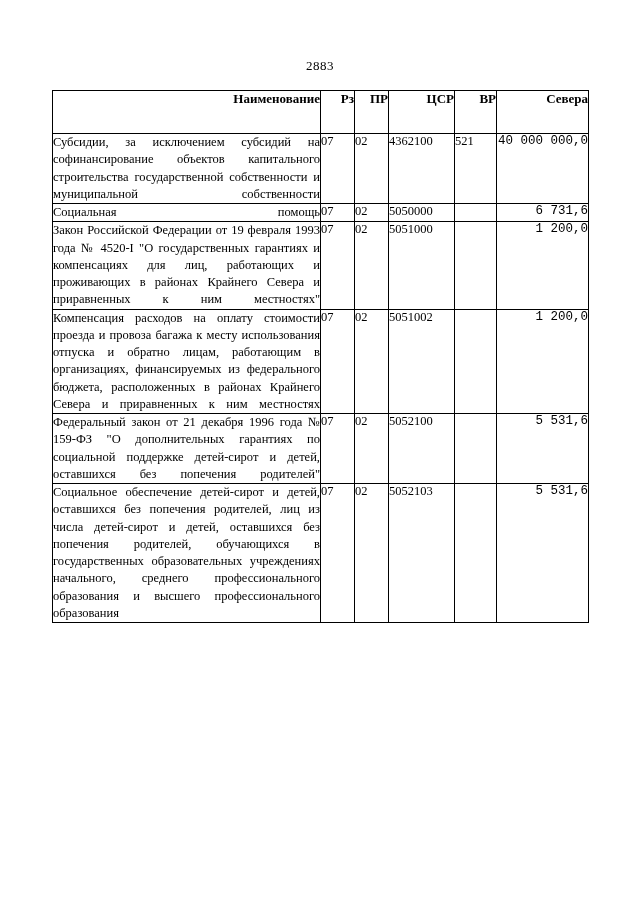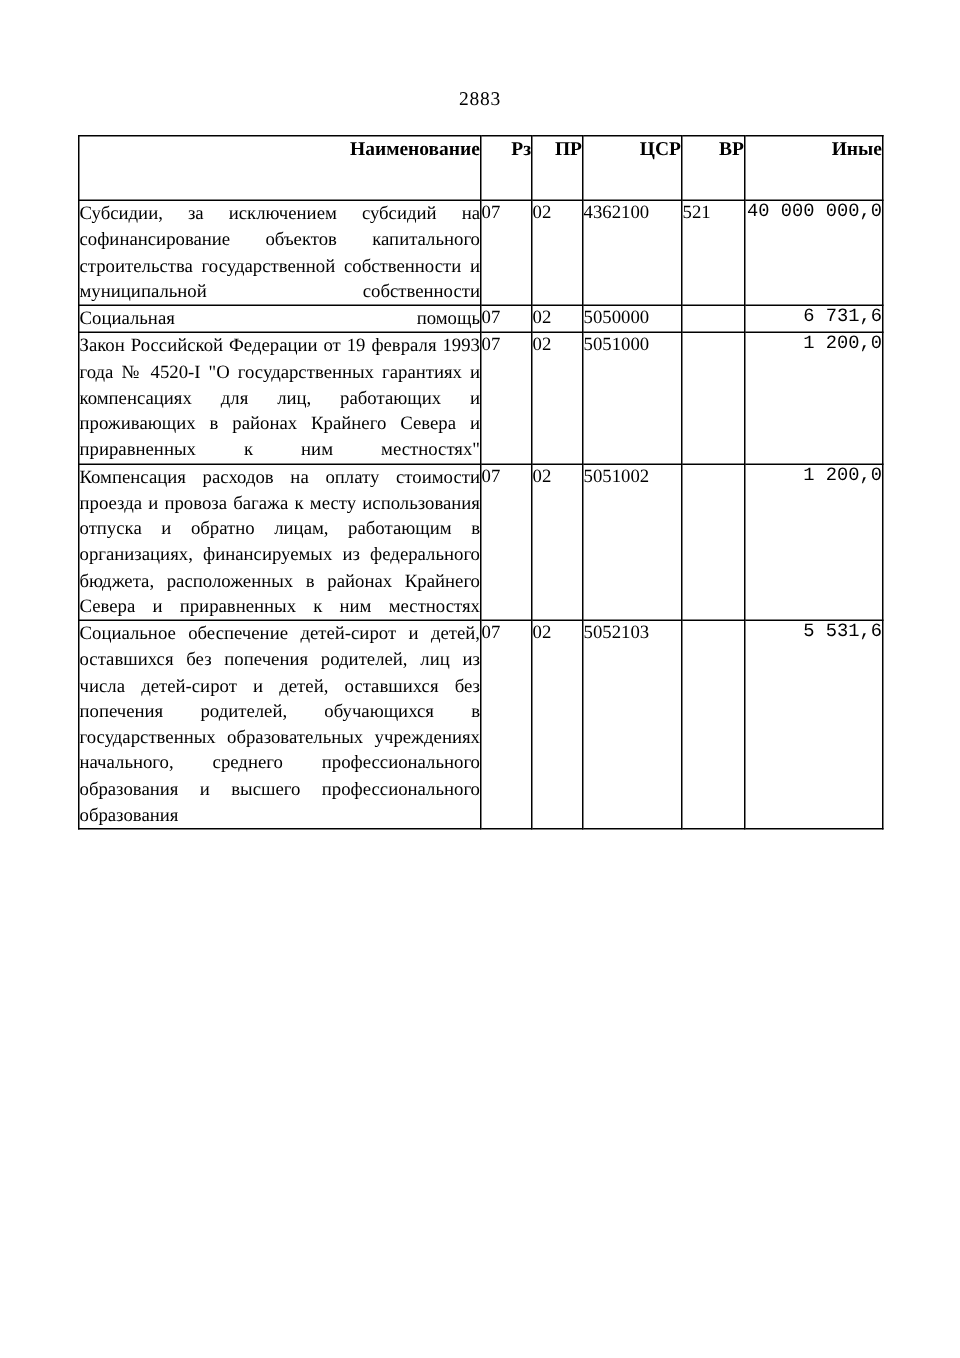--- a/index.html
+++ b/index.html
@@ -106,21 +106,21 @@
         <col class="c-vr">
         <col class="c-sum">
       </colgroup>
       <thead>
         <tr>
           <th>Наименование</th>
           <th>Рз</th>
           <th>ПР</th>
           <th>ЦСР</th>
           <th>ВР</th>
-          <th>Иные</th>
+          <th>Севера</th>
         </tr>
       </thead>
       <tbody>
 
         <tr>
           <td class="name">Субсидии, за исключением субсидий на софинансирование объектов капитального строительства государственной собственности и муниципальной собственности</td>
           <td class="code">07</td>
           <td class="code">02</td>
           <td class="code">4362100</td>
           <td class="code">521</td>
@@ -148,20 +148,28 @@
         <tr>
           <td class="name">Компенсация расходов на оплату стоимости проезда и провоза багажа к месту использования отпуска и обратно лицам, работающим в организациях, финансируемых из федерального бюджета, расположенных в районах Крайнего Севера и приравненных к ним местностях</td>
           <td class="code">07</td>
           <td class="code">02</td>
           <td class="code">5051002</td>
           <td class="code"></td>
           <td class="sum">1 200,0</td>
         </tr>
 
 
+        <tr>
+          <td class="name">Федеральный закон от 21 декабря 1996 года № 159-ФЗ "О дополнительных гарантиях по социальной поддержке детей-сирот и детей, оставшихся без попечения родителей"</td>
+          <td class="code">07</td>
+          <td class="code">02</td>
+          <td class="code">5052100</td>
+          <td class="code"></td>
+          <td class="sum">5 531,6</td>
+        </tr>
 
         <tr>
           <td class="name">Социальное обеспечение детей-сирот и детей, оставшихся без попечения родителей, лиц из числа детей-сирот и детей, оставшихся без попечения родителей, обучающихся в государственных образовательных учреждениях начального, среднего профессионального образования и высшего профессионального образования</td>
           <td class="code">07</td>
           <td class="code">02</td>
           <td class="code">5052103</td>
           <td class="code"></td>
           <td class="sum">5 531,6</td>
         </tr>
 

